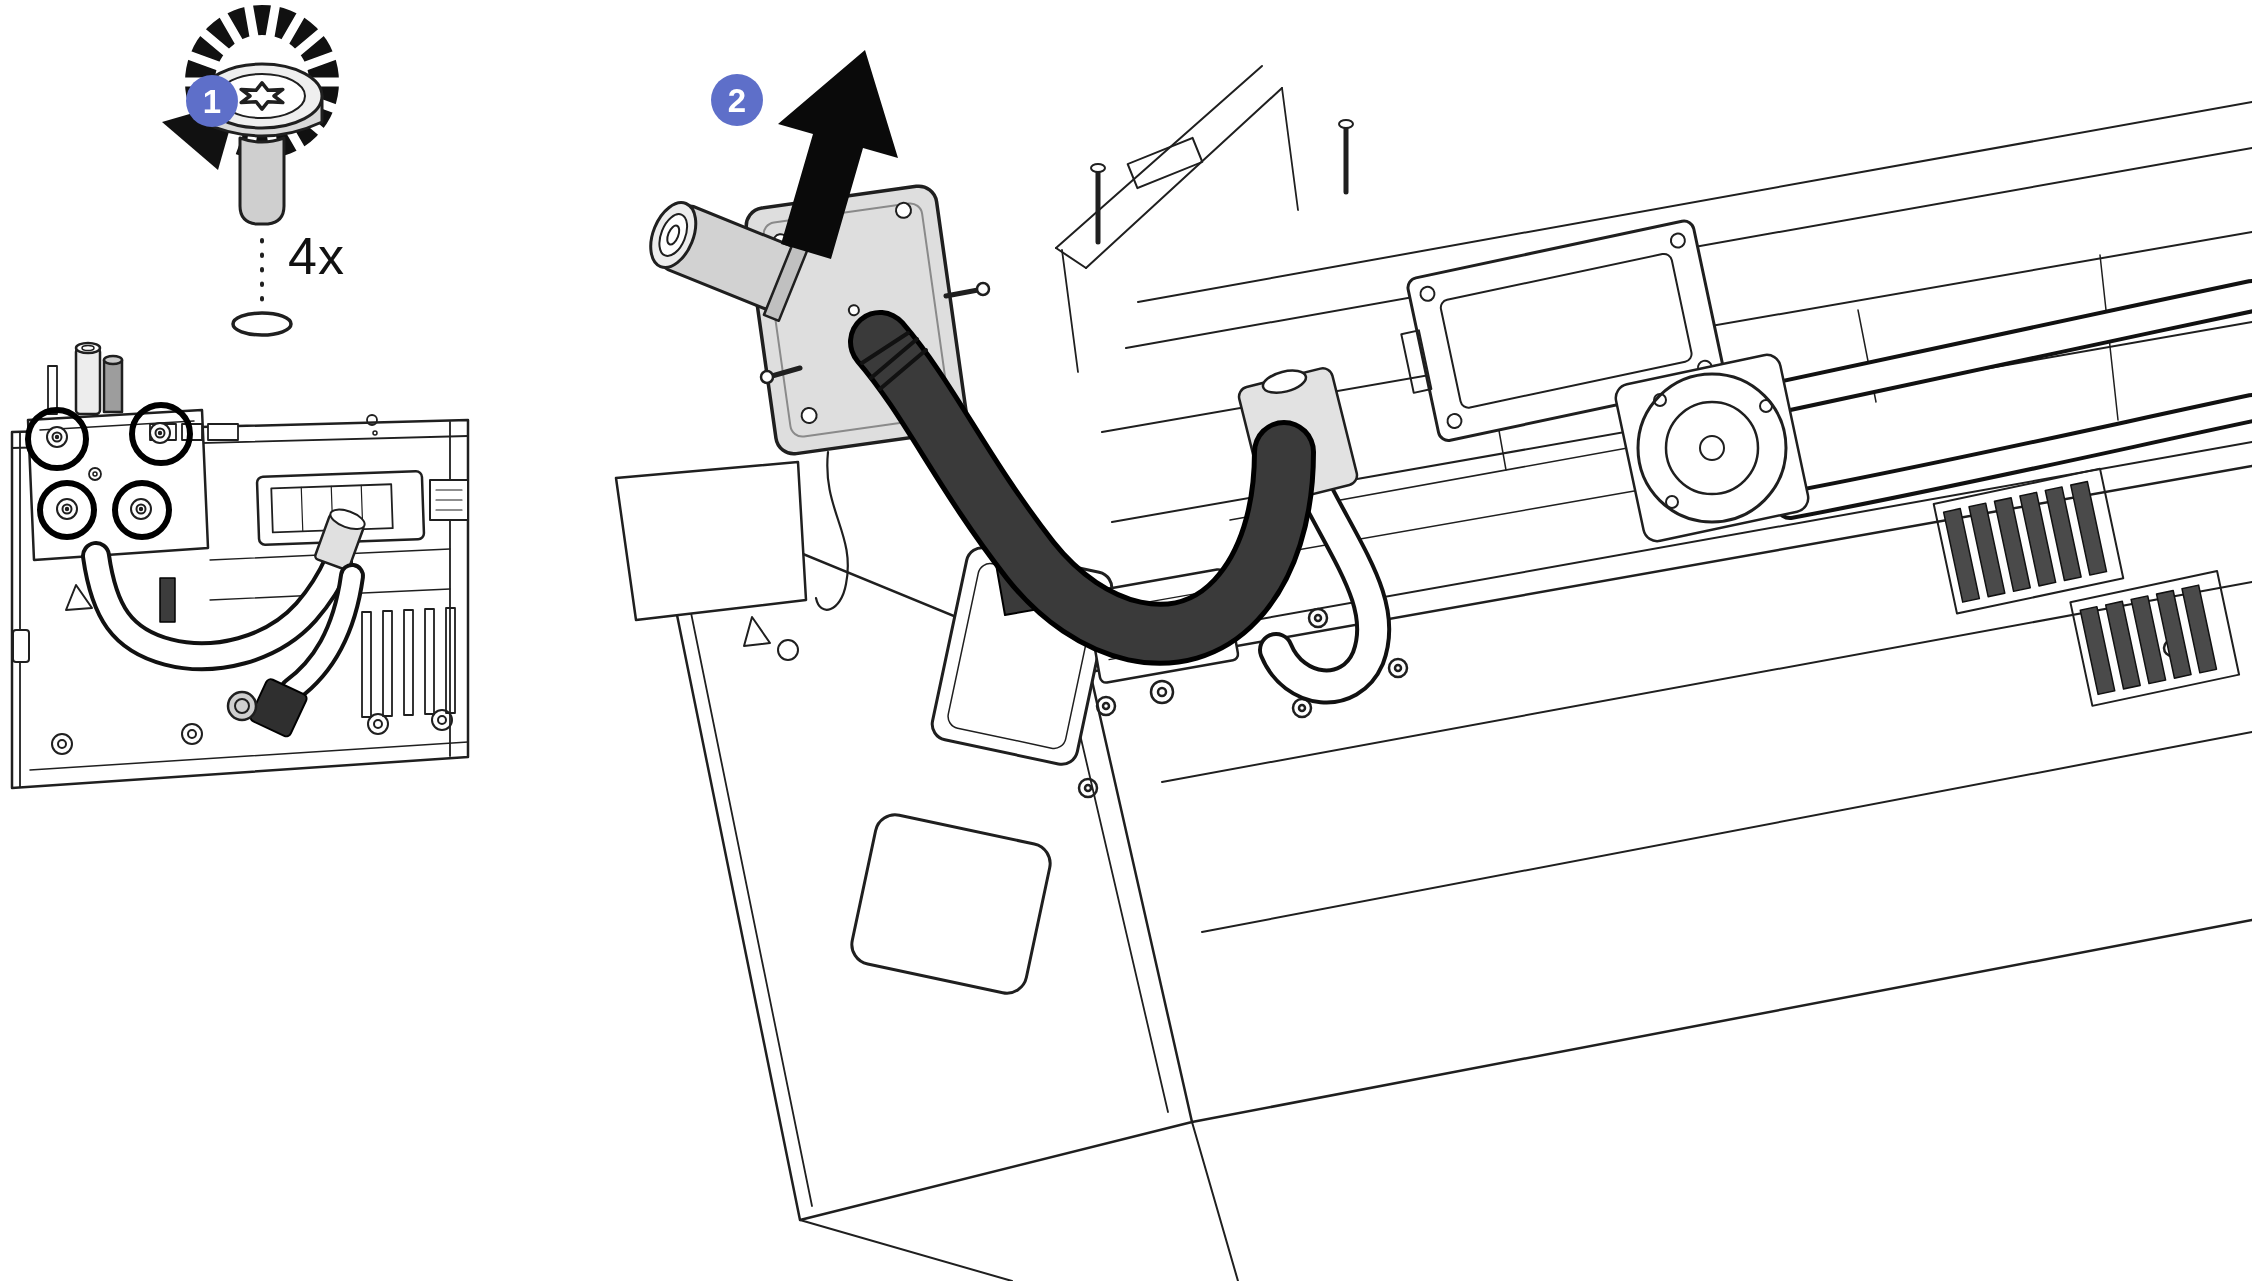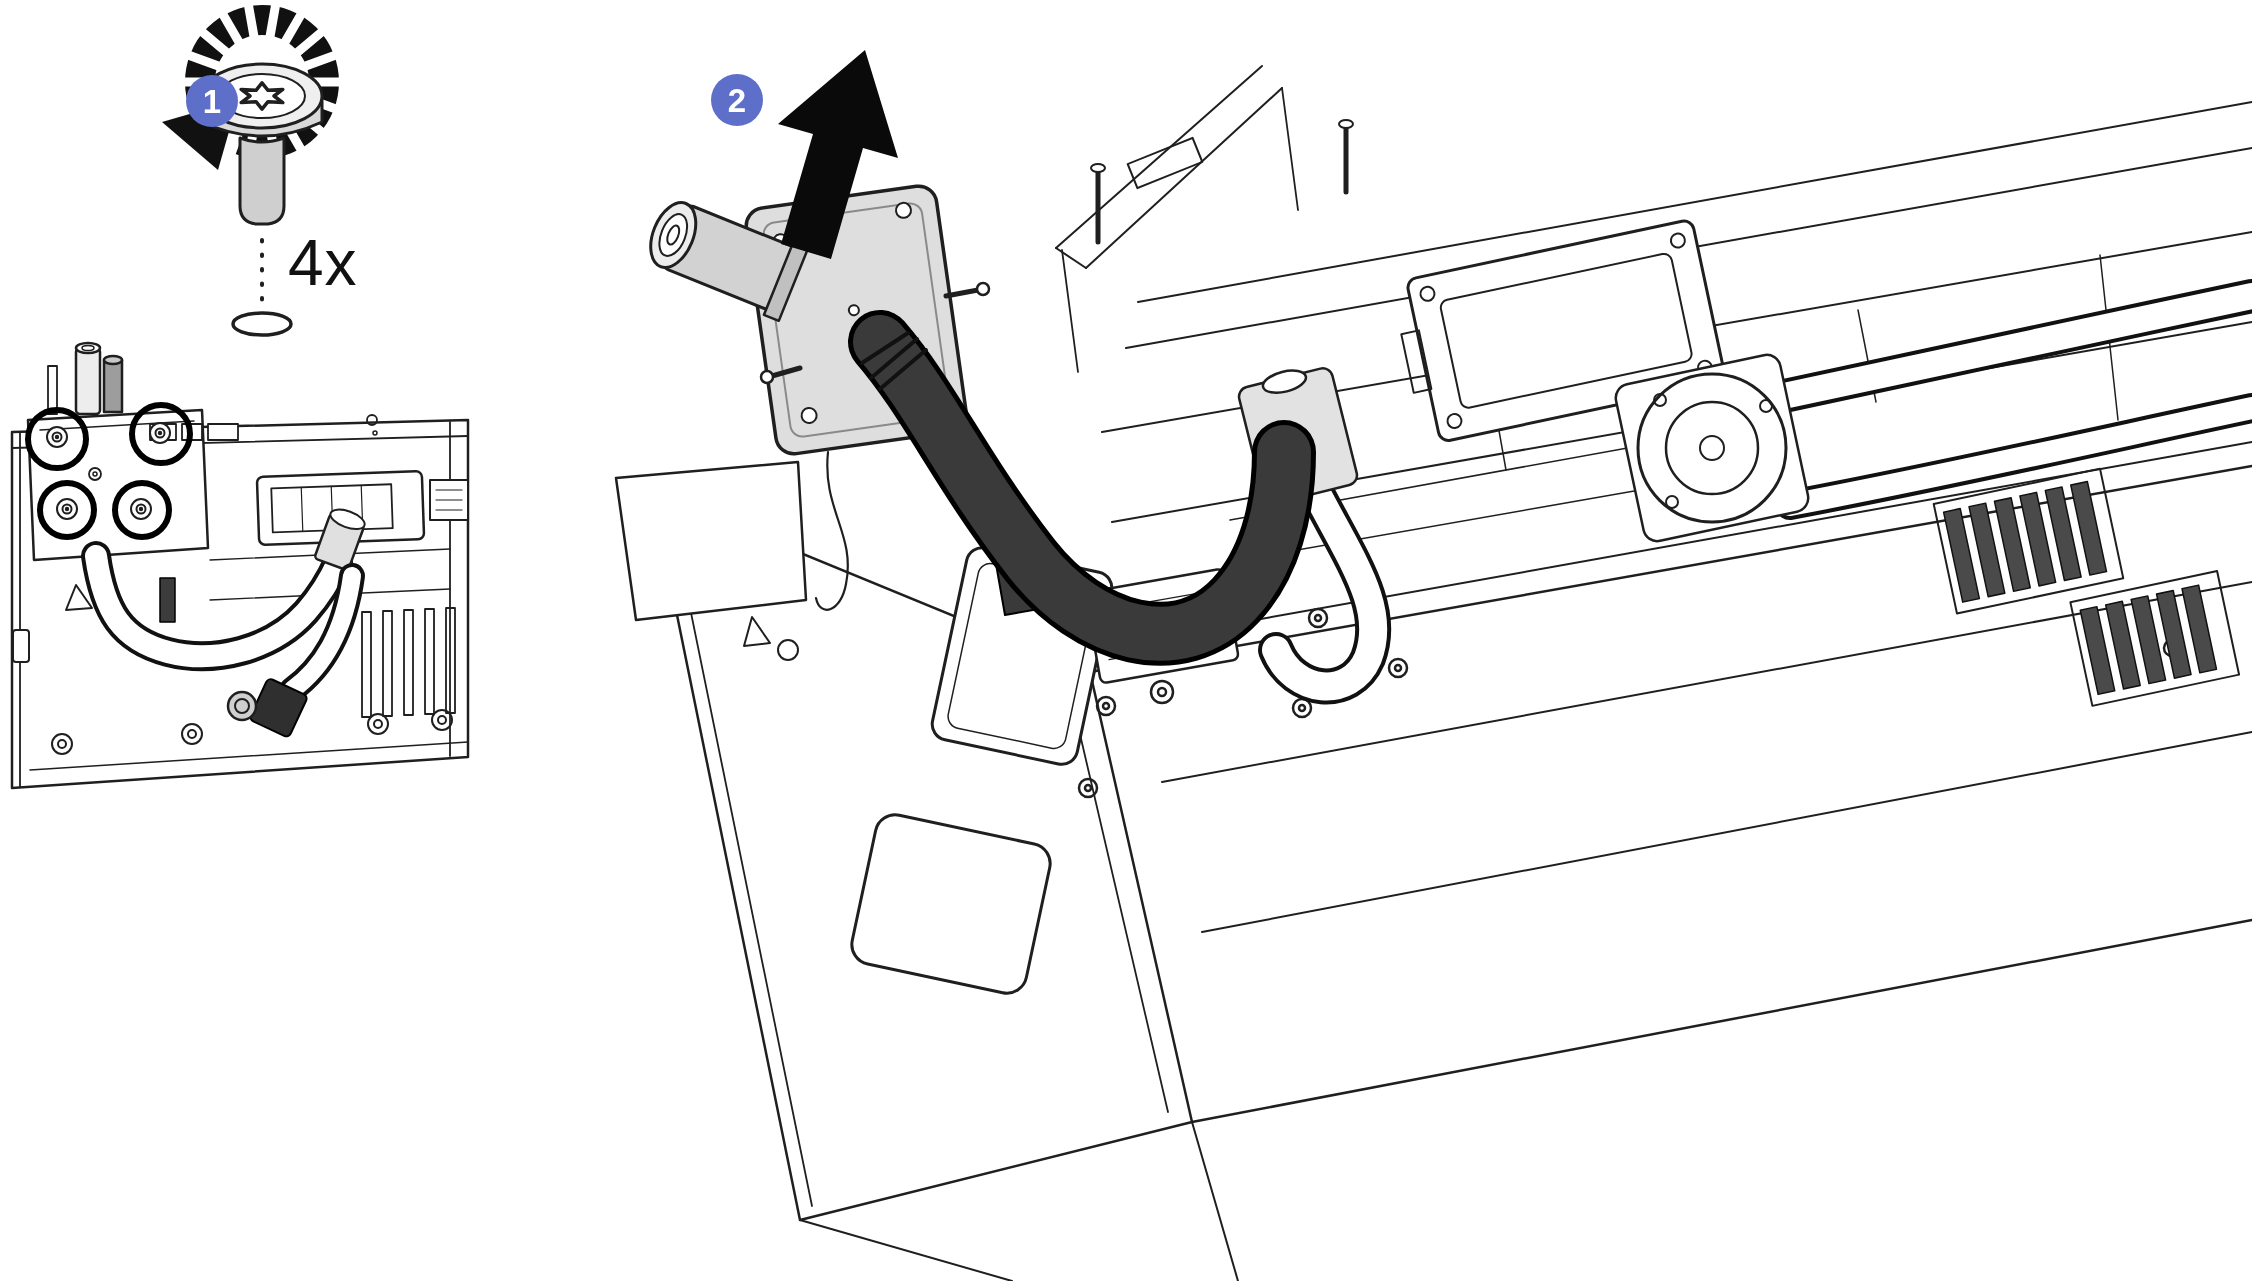--- a/index.html
+++ b/index.html
@@ -5,21 +5,21 @@
   html,body{margin:0;padding:0;background:#fff;}
   #stage{position:relative;width:2252px;height:1281px;background:#fff;overflow:hidden;
          font-family:"Liberation Sans", sans-serif;}
   #art{position:absolute;left:0;top:0;width:2252px;height:1281px;}
   .badge{position:absolute;width:52px;height:52px;border-radius:50%;
          display:flex;align-items:center;justify-content:center;
          color:#fff;font-size:33px;font-weight:bold;line-height:1;
          user-select:none;}
   #badge1{left:186px;top:75px;}
   #badge2{left:711px;top:74px;}
-  .qty{position:absolute;left:288px;top:226px;font-size:64px;color:#111;
+  .qty{position:absolute;left:288px;top:226px;font-size:52px;color:#111;
        letter-spacing:1px;}
 </style>
 </head>
 <body>
 
 <div id="stage">
 
 <svg id="art" viewBox="0 0 2252 1281" xmlns="http://www.w3.org/2000/svg">
 <g fill="none" stroke="#1f1f1f" stroke-width="2.5" stroke-linecap="round" stroke-linejoin="round">
 

